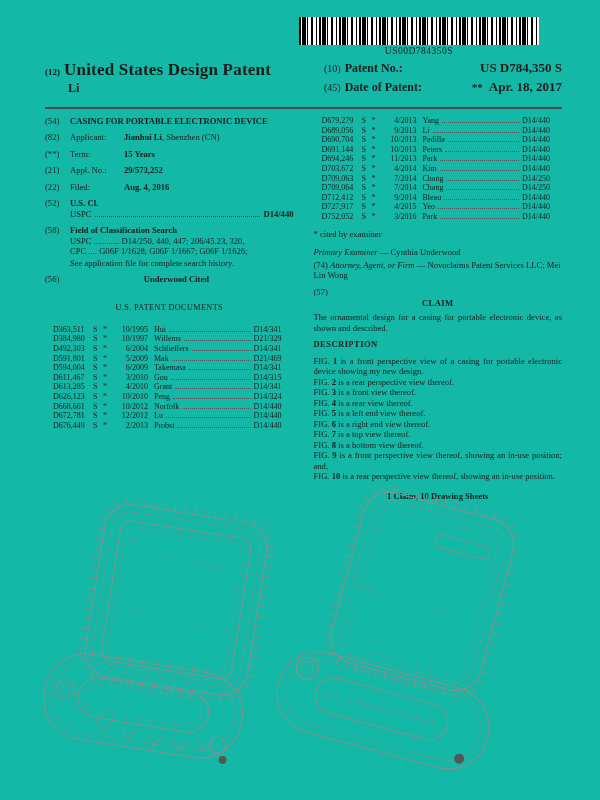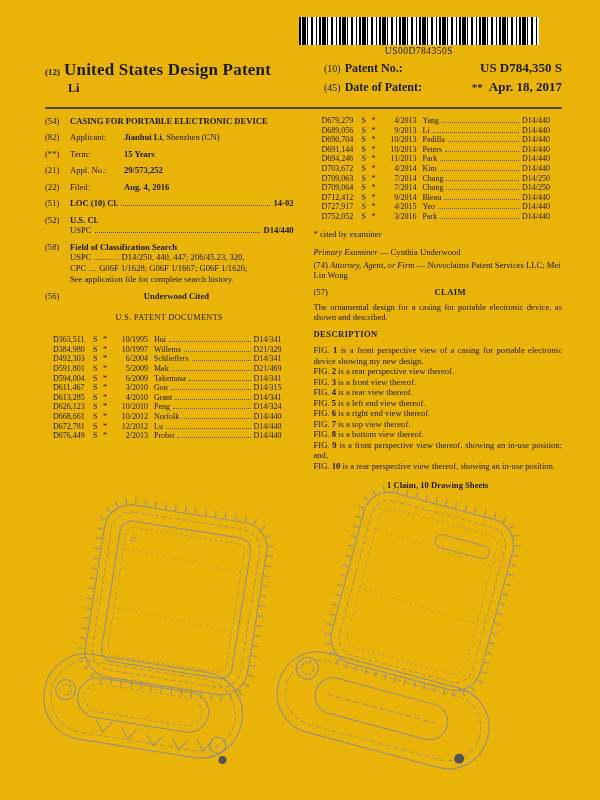--- a/index.html
+++ b/index.html
@@ -1,18 +1,18 @@
 <!DOCTYPE html>
 <html><head>
 <meta charset="utf-8">
 <style>
   html,body { margin:0; padding:0; background:#e8e8e8; }
   .page {
     position:relative; width:600px; height:800px; margin:0 auto;
-    background:#eab308; font-family:"Liberation Serif", serif; color:#1c1c1c;
+    background:#14b8a6; font-family:"Liberation Serif", serif; color:#1c1c1c;
     overflow:hidden;
   }
   .b { font-weight:bold; }
   .i { font-style:italic; }
 
   
   .barcode-wrap { position:absolute; left:293px; top:17px; width:252px; text-align:center; }
   .bars {
     height:28px; margin:0 6px;
     background:repeating-linear-gradient(90deg,
@@ -42,37 +42,37 @@
 
   .entry { display:flex; margin-bottom:6px; }
   .entry .num { width:25px; flex:none; }
   .entry .body { flex:1; min-width:0; }
   .tab-label { display:inline-block; width:54px; }
   .lead { flex:1; border-bottom:1.2px dotted #444; margin:0 3px 2px 3px; min-width:8px; }
   .flexrow { display:flex; align-items:baseline; }
   .ra { text-align:right; }
   .note-line { margin-top:1px; }
 
-  .refs-head { display:flex; margin-bottom:12px; margin-top:2px; }
+  .refs-head { display:flex; margin-bottom:18px; margin-top:2px; }
   .refs-title { flex:1; text-align:center; font-weight:bold; }
   .refs-sub { text-align:center; font-size:8.2px; letter-spacing:0.4px; margin-bottom:12px; }
 
   .rtable { font-size:8px; line-height:1.2; padding-left:8px; }
   .r-row { display:flex; align-items:baseline; }
   .r-no { width:40px; }
   .r-k { width:10px; }
   .r-s { width:9px; }
   .r-d { width:36px; text-align:right; margin-right:6px; }
   .r-lead { flex:1; border-bottom:1px dotted #555; margin:0 3px 2px 3px; }
   .r-c { width:40px; text-align:left; }
 
   .cited { margin:7px 0 8px 0; }
   .examiner { margin-bottom:2px; }
   .attorney { margin-bottom:7px; }
-  .sec-head { display:flex; margin:2px 0 4px 0; }
+  .sec-head { display:flex; margin:2px 0 4px 0;flex-direction:column; }
   .sec-num { width:25px; }
   .sec-title { flex:1; text-align:center; font-weight:bold; letter-spacing:0.4px; }
   .claim-text { text-align:justify; margin-bottom:6px; }
   .desc-title { text-align:left; font-weight:bold; letter-spacing:0.4px; margin:4px 0 6px 0; }
   .fig-line { text-align:justify; }
   .sheets { text-align:center; font-weight:bold; margin-top:9px; }
 
   
   .drawings { position:absolute; left:0; top:490px; width:600px; height:310px; }
   .drawings svg { position:absolute; overflow:visible; }
@@ -136,28 +136,20 @@
       <div class="entry">
         <span class="num">(21)</span>
         <span class="body"><span class="tab-label">Appl. No.:</span><span class="b">29/573,252</span></span>
       </div>
 
       <div class="entry">
         <span class="num">(22)</span>
         <span class="body"><span class="tab-label">Filed:</span><span class="b">Aug. 4, 2016</span></span>
       </div>
 
-      <div class="entry">
-        <span class="num">(51)</span>
-        <span class="body flexrow">
-            <span class="b">LOC (10) Cl.</span>
-            <span class="lead"></span>
-            <span class="b">14-02</span>
-          </span>
-      </div>
 
       <div class="entry">
         <span class="num">(52)</span>
         <span class="body">
           <div class="b">U.S. Cl.</div>
           <div class="flexrow">
               <span>USPC</span>
               <span class="lead"></span>
               <span class="b">D14/440</span>
             </div>

